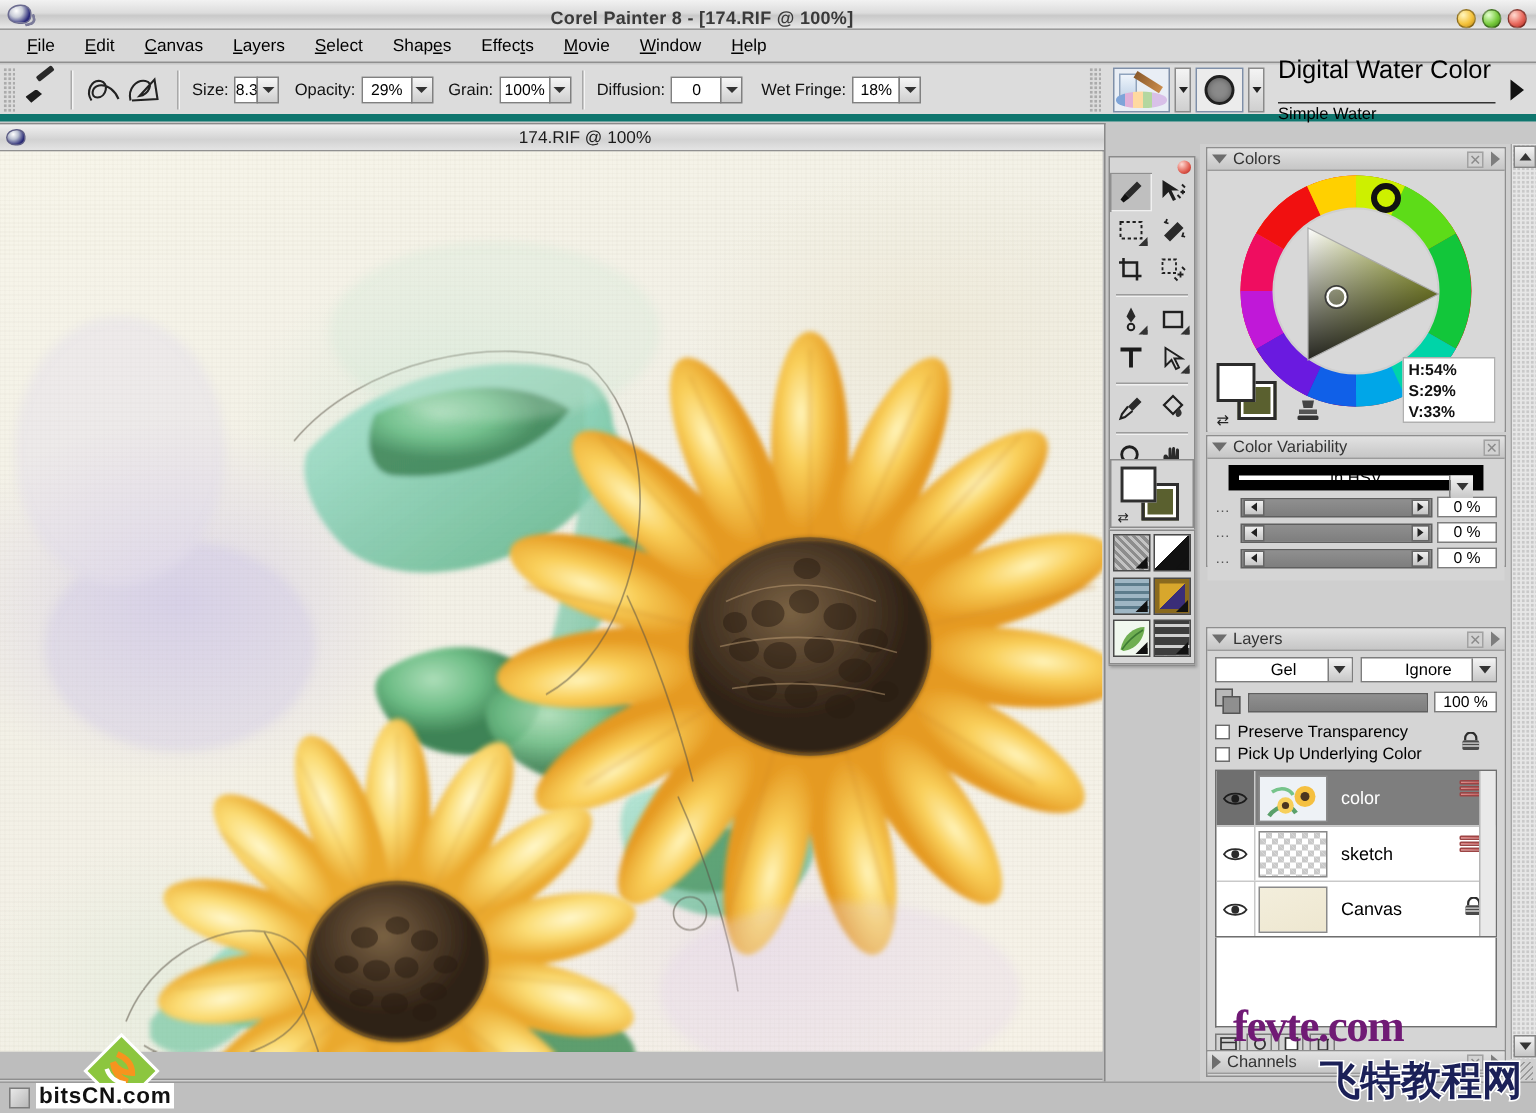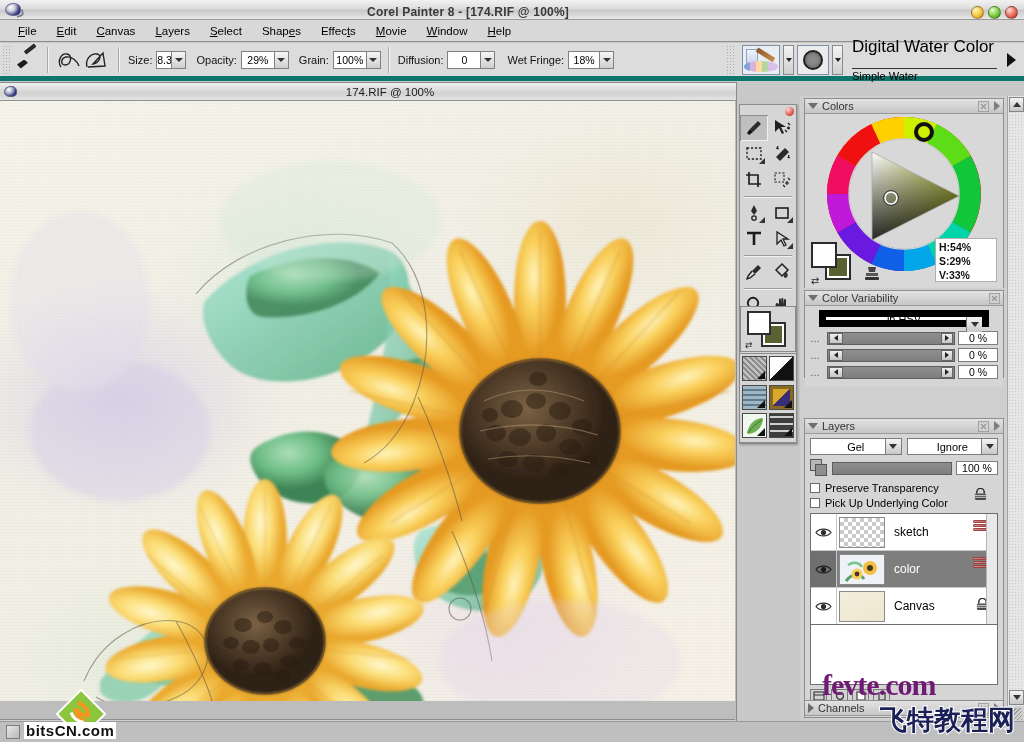--- a/index.html
+++ b/index.html
@@ -1053,36 +1053,20 @@
           <svg class="lockicon" style="top:8px" viewBox="0 0 16 14">
             <path d="M4 6 L4 4.4 A4 4 0 0 1 12 4.4 L12 6" fill="none" stroke="#2d2d2d" stroke-width="1.6"></path>
             <rect x="2" y="6" width="12" height="7" rx="1.4" fill="#4a4a4a"></rect>
             <path d="M2 8 h12 M2 10 h12" stroke="#d7d7d7" stroke-width="1"></path>
           </svg>
         </div>
 
         <div class="lay-listwrap" style="margin-top:3px">
           <div class="lay-list">
 
-            <div class="lrow">
-              <div class="eyecell">
-                <svg width="17" height="11" viewBox="0 0 17 11">
-                  <path d="M1 5.5 C4 1 13 1 16 5.5 C13 10 4 10 1 5.5Z" fill="none" stroke="#2b2b2b" stroke-width="1.2"></path>
-                  <circle cx="8.5" cy="5.5" r="2.6" fill="#2b2b2b"></circle>
-                </svg>
-              </div>
-              <div class="thumb checker"></div>
-              <span class="lname">sketch</span>
-              <span class="lstack">
-                  <span></span>
-                  <span></span>
-                  <span></span>
-                </span>
-            </div>
-
             <div class="lrow sel">
               <div class="eyecell sel">
                 <svg width="17" height="11" viewBox="0 0 17 11">
                   <path d="M1 5.5 C4 1 13 1 16 5.5 C13 10 4 10 1 5.5Z" fill="none" stroke="#1c1c1c" stroke-width="1.2"></path>
                   <circle cx="8.5" cy="5.5" r="2.6" fill="#1c1c1c"></circle>
                 </svg>
               </div>
               <div class="thumb" style="background:linear-gradient(160deg,#eef2f8,#e8eef6);position:relative;overflow:hidden">
                 <svg width="46" height="31" viewBox="0 0 46 31">
                   <rect width="46" height="31" fill="#eef2f6"></rect>
@@ -1102,20 +1086,36 @@
                 </span>
             </div>
 
             <div class="lrow">
               <div class="eyecell">
                 <svg width="17" height="11" viewBox="0 0 17 11">
                   <path d="M1 5.5 C4 1 13 1 16 5.5 C13 10 4 10 1 5.5Z" fill="none" stroke="#2b2b2b" stroke-width="1.2"></path>
                   <circle cx="8.5" cy="5.5" r="2.6" fill="#2b2b2b"></circle>
                 </svg>
               </div>
+              <div class="thumb checker"></div>
+              <span class="lname">sketch</span>
+              <span class="lstack">
+                  <span></span>
+                  <span></span>
+                  <span></span>
+                </span>
+            </div>
+
+            <div class="lrow">
+              <div class="eyecell">
+                <svg width="17" height="11" viewBox="0 0 17 11">
+                  <path d="M1 5.5 C4 1 13 1 16 5.5 C13 10 4 10 1 5.5Z" fill="none" stroke="#2b2b2b" stroke-width="1.2"></path>
+                  <circle cx="8.5" cy="5.5" r="2.6" fill="#2b2b2b"></circle>
+                </svg>
+              </div>
               <div class="thumb" style="background:linear-gradient(160deg,#f3eedc,#eee7d0)"></div>
               <span class="lname">Canvas</span>
               <svg class="llock" viewBox="0 0 16 14">
                 <path d="M4 6 L4 4.4 A4 4 0 0 1 12 4.4 L12 6" fill="none" stroke="#2d2d2d" stroke-width="1.6"></path>
                 <rect x="2" y="6" width="12" height="7" rx="1.4" fill="#4a4a4a"></rect>
                 <path d="M2 8 h12 M2 10 h12" stroke="#d7d7d7" stroke-width="1"></path>
               </svg>
             </div>
 
           </div>

